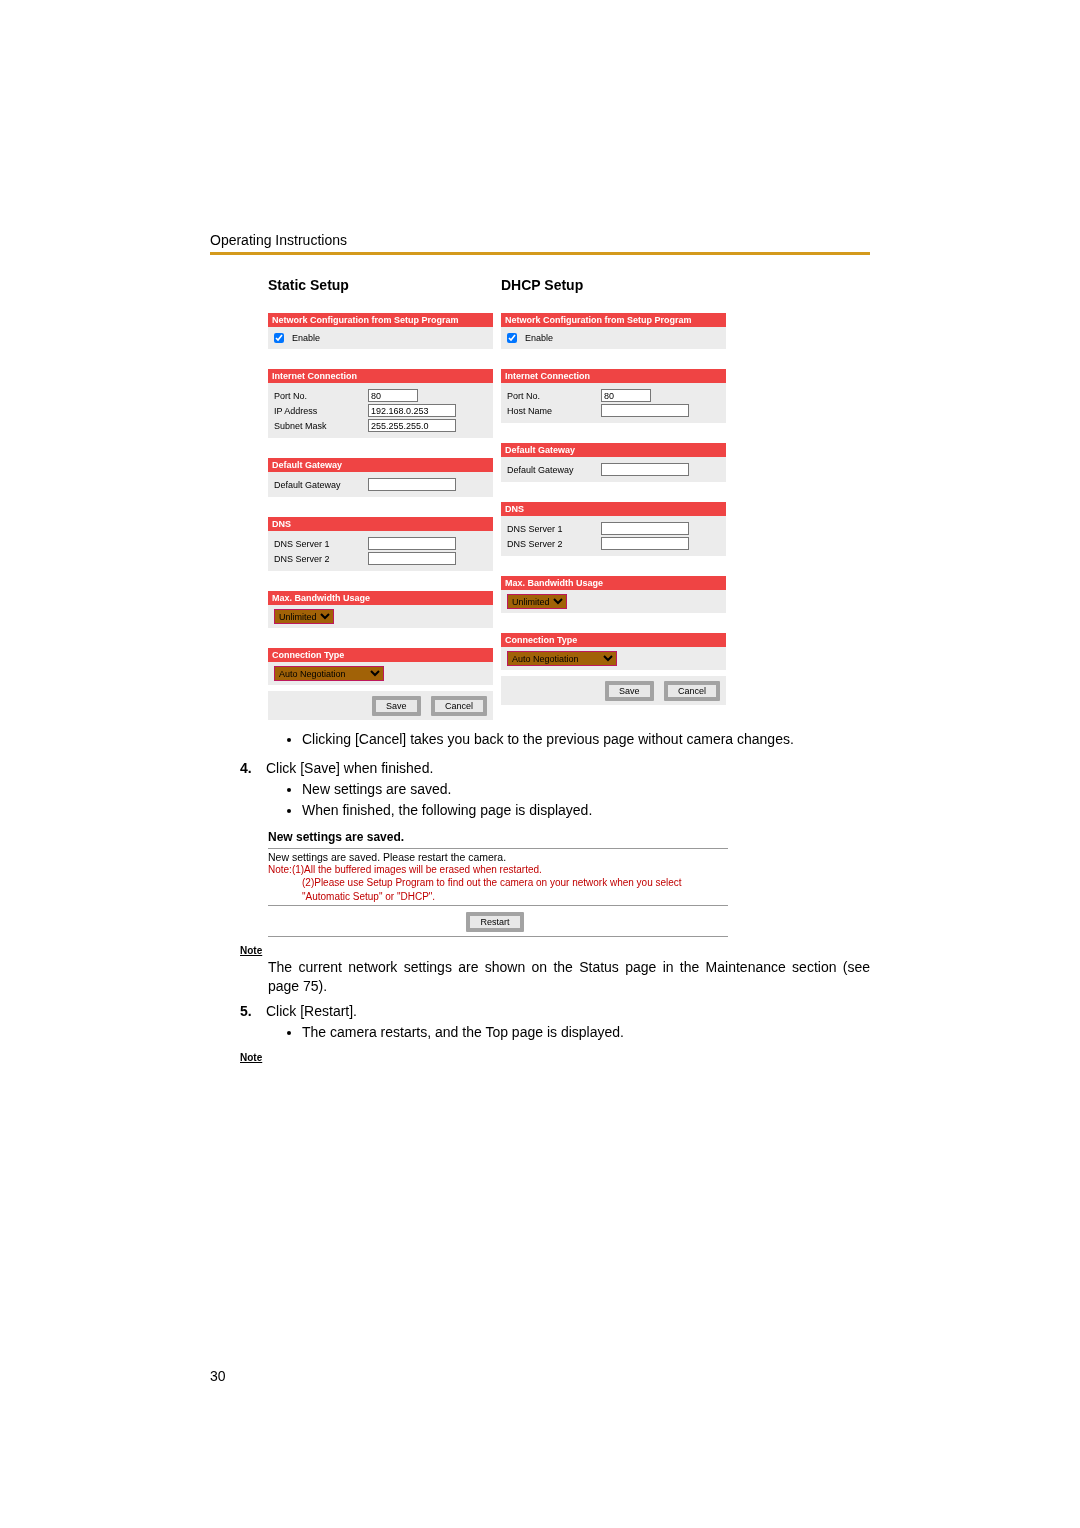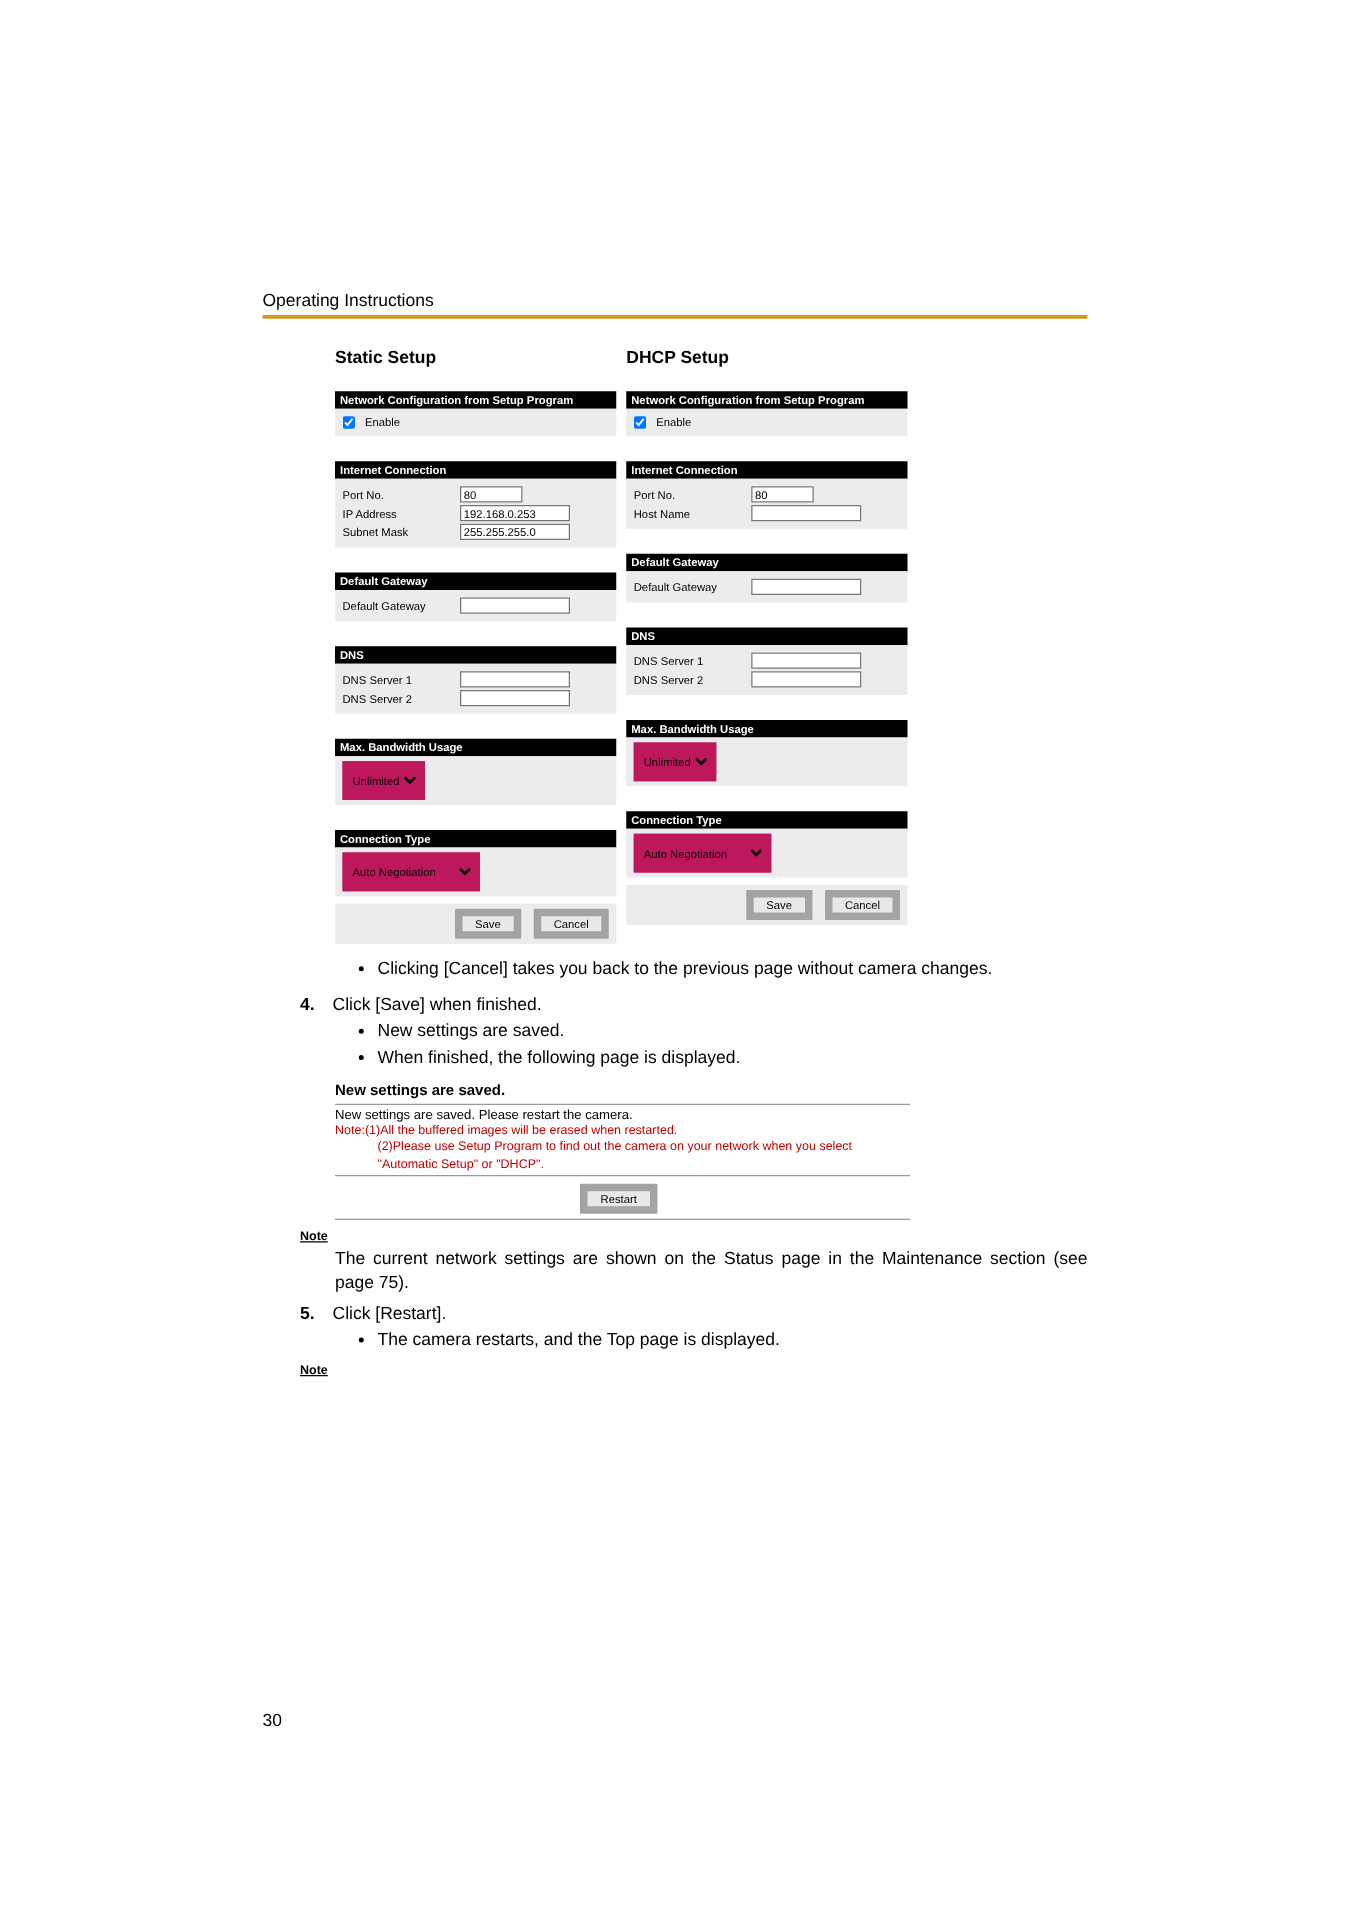--- a/index.html
+++ b/index.html
@@ -31,21 +31,21 @@
     padding-left: 58px;
     margin-bottom: 10px;
   }
   .panel-col { width: 225px; }
   .panel-title {
     font-weight: bold;
     font-size: 14px;
     margin-bottom: 6px;
   }
   .section-hdr {
-    background: #000000;
+    background: #ef4444;
     color: #fff;
     font-weight: bold;
     font-size: 9px;
     padding: 2px 4px;
     margin-top: 20px;
   }
   .section-body {
     background: #ececec;
     padding: 4px 6px;
     font-size: 9px;
@@ -62,38 +62,38 @@
     padding: 0 2px;
     height: 13px;
     border: 1px solid #777;
     background: #fff;
     box-sizing: border-box;
     width: 88px;
   }
   input.tiny-text.short { width: 50px; }
   select.tiny-sel {
     font-size: 9px;
-    height: 31px;
-    border: 4px solid #be185d;
-    background: #be185d;
+    height: 15px;
+    border: 1px solid #be185d;
+    background: #a16207;
   }
   input.tiny-chk {
     width: 10px; height: 10px; margin: 0 4px 0 0;
     vertical-align: middle;
   }
   .btn-row {
     background: #ececec;
     padding: 4px 0;
     text-align: right;
   }
   button.win-btn {
     font-size: 9px;
     padding: 1px 10px;
     background: #e8e8e8;
-    border: 6px solid #a3a3a3;
+    border: 4px solid #a3a3a3;
     border-radius: 1px;
     margin-right: 6px;
   }
 
   .body-text {
     font-size: 14px;
     line-height: 1.35;
   }
   ul.dots {
     list-style: disc;

